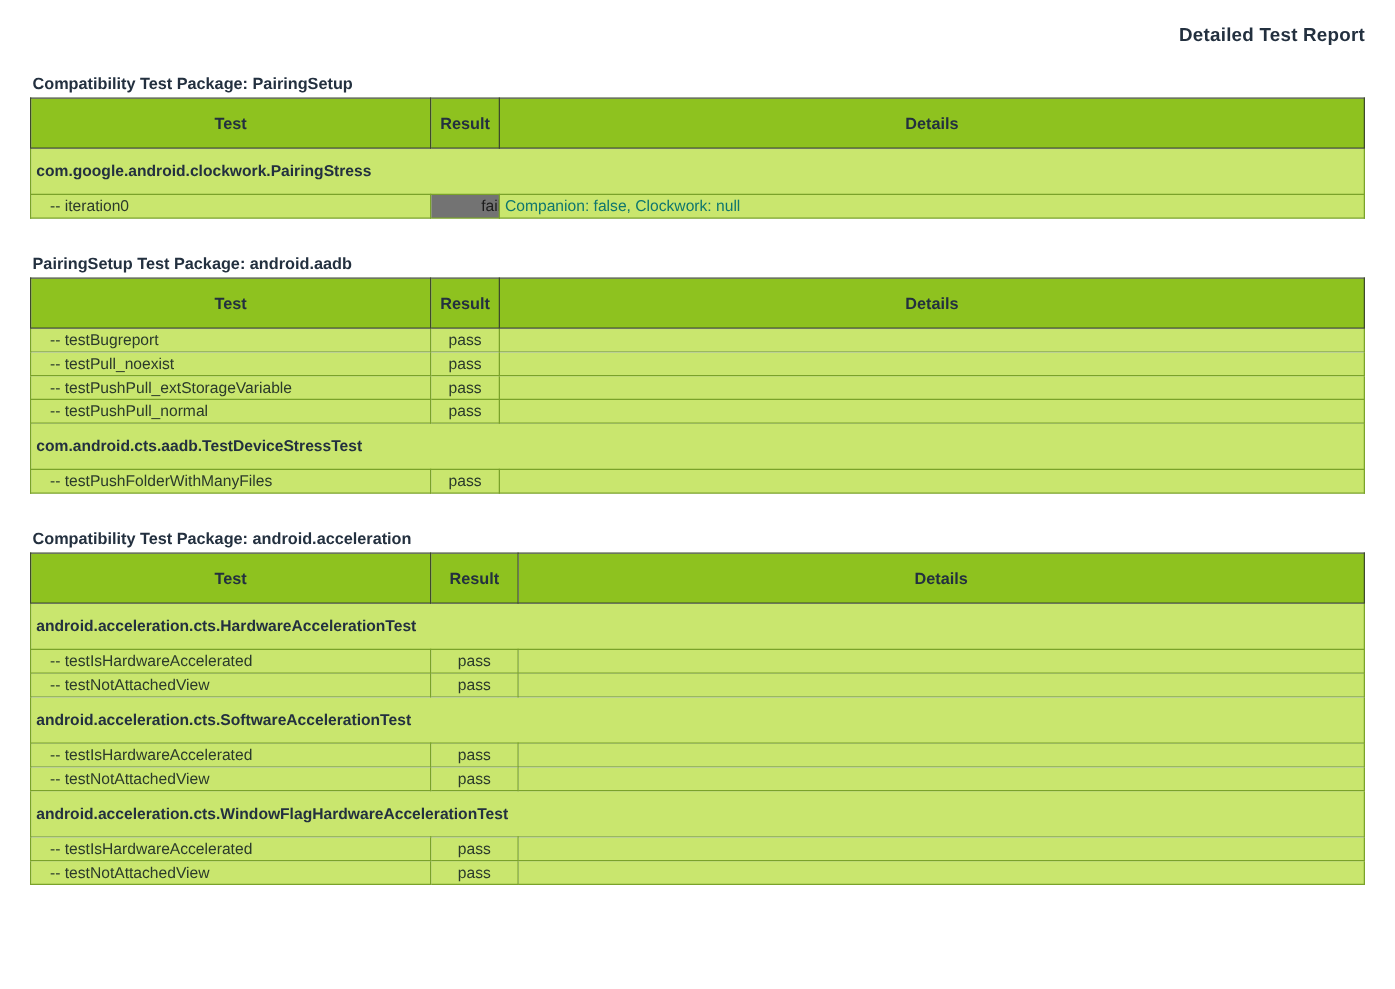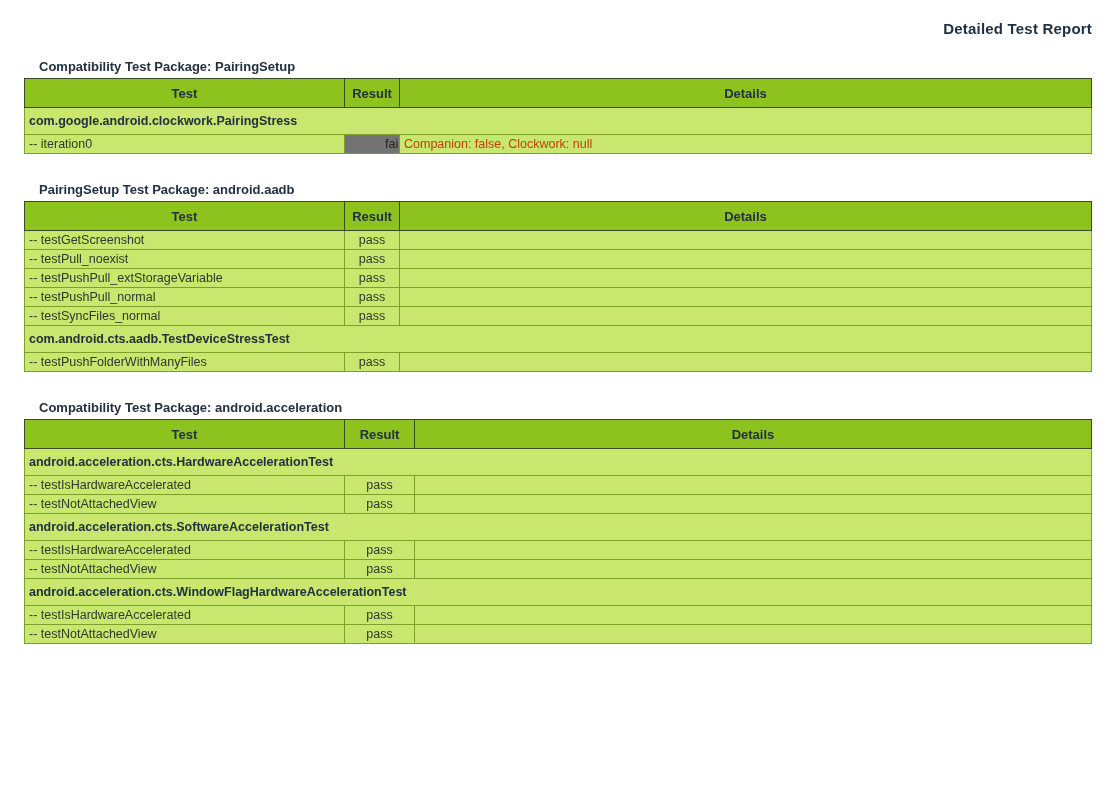--- a/index.html
+++ b/index.html
@@ -25,21 +25,21 @@
     margin: 10px 0 22px 0;
     letter-spacing: 0.2px;
   }
   .package-block {
     margin-bottom: 28px;
   }
   .package-heading {
     font-size: 13px;
     font-weight: bold;
     color: #23303f;
-    margin: 0 0 4px 15px;
+    margin: 0 0 4px 2px;
   }
   table.report {
     border-collapse: collapse;
     width: 1068px;
     table-layout: fixed;
     border: 1px solid #3d4a2a;
   }
   table.report td, table.report th {
     border: 1px solid #7aa22a;
     padding: 2px 4px;
@@ -49,52 +49,52 @@
     height: 19px;
     box-sizing: border-box;
     overflow: hidden;
     white-space: nowrap;
   }
   table.report thead th {
     background: #8ec21f;
     color: #23303f;
     font-weight: bold;
     text-align: center;
-    height: 29px;
+    height: 40px;
     border: 1px solid #3d4a2a;
     font-size: 13px;
   }
   .col-test { width: 320px; }
   .col-result { width: 55px; }
   .col-details { width: auto; }
 
   tr.suite-row td {
     font-weight: bold;
     color: #23303f;
     font-size: 12.5px;
     background: #c9e66e;
-    height: 27px;
+    height: 37px;
   }
   tr.test-row td.test-name {
     color: #2b3a2b;
-    padding-left: 4px;
+    padding-left: 15px;
   }
   td.result {
     text-align: center;
     color: #2b3a2b;
   }
   td.result.fail {
     background: #737373;
     color: #1d1d1d;
     font-weight: normal;
     text-align: center;
     padding-left: 40px;
   }
   td.details {
-    color: #c2410c;
+    color: #0f766e;
     padding-left: 5px;
   }
   
   table.report.wide-result .col-result { width: 70px; }
 </style>
 </head>
 <body>
 
 <div class="page">
   <div class="report-title">Detailed Test Report</div>
@@ -136,41 +136,36 @@
           </colgroup>
           <thead>
             <tr>
               <th>Test</th>
               <th>Result</th>
               <th>Details</th>
             </tr>
           </thead>
           <tbody>
             <tr class="test-row">
-              <td class="test-name">-- testGetScreenshot</td>
+              <td class="test-name">-- testBugreport</td>
               <td class="result">pass</td>
               <td class="details"></td>
             </tr>
             <tr class="test-row">
               <td class="test-name">-- testPull_noexist</td>
               <td class="result">pass</td>
               <td class="details"></td>
             </tr>
             <tr class="test-row">
               <td class="test-name">-- testPushPull_extStorageVariable</td>
               <td class="result">pass</td>
               <td class="details"></td>
             </tr>
             <tr class="test-row">
               <td class="test-name">-- testPushPull_normal</td>
-              <td class="result">pass</td>
-              <td class="details"></td>
-            </tr>
-            <tr class="test-row">
-              <td class="test-name">-- testSyncFiles_normal</td>
               <td class="result">pass</td>
               <td class="details"></td>
             </tr>
             <tr class="suite-row">
               <td colspan="3">com.android.cts.aadb.TestDeviceStressTest</td>
             </tr>
             <tr class="test-row">
               <td class="test-name">-- testPushFolderWithManyFiles</td>
               <td class="result">pass</td>
               <td class="details"></td>

